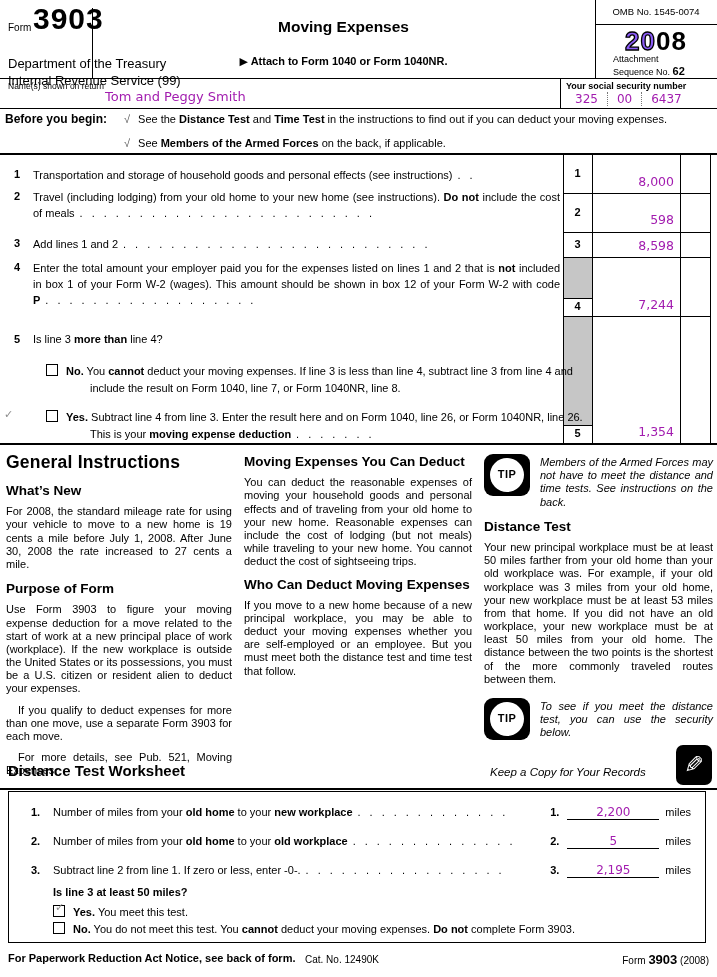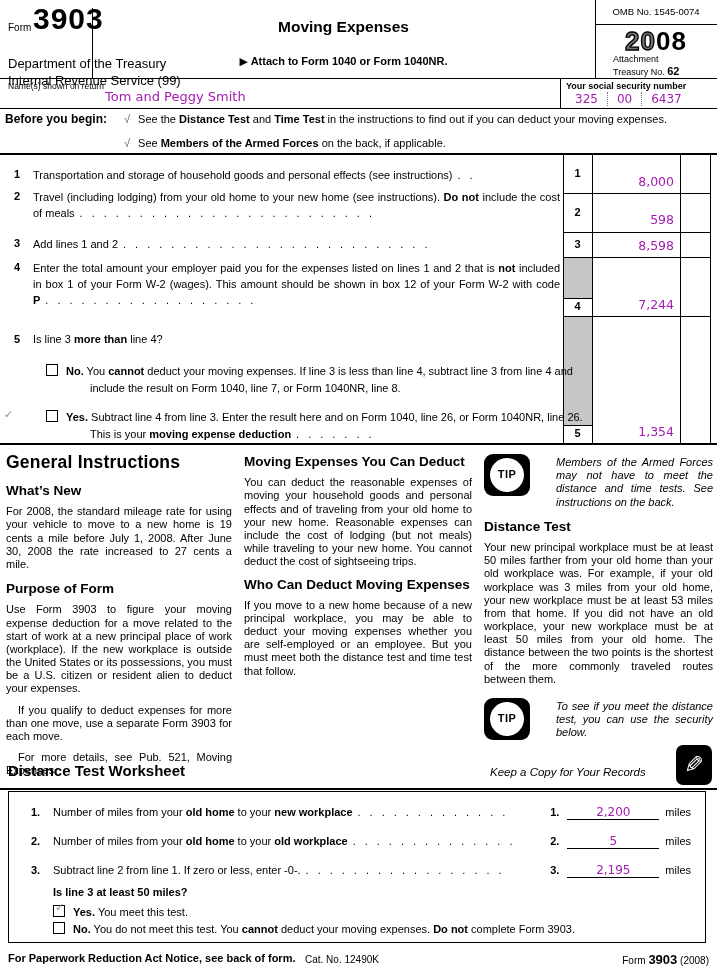--- a/index.html
+++ b/index.html
@@ -23,33 +23,33 @@
   .col{position:absolute;top:452px;line-height:1.2;text-align:justify;}
   .col h1{font-size:17.5px;margin:0 0 8px 0;font-weight:bold;letter-spacing:.2px;}
   .col h2{font-size:13.5px;margin:10px 0 6px 0;font-weight:bold;}
   .col p{margin:0 0 8px 0;}
   .ind{text-indent:12px;}
   .tiprow{display:flex;gap:10px;margin:2px 0 10px 0;align-items:flex-start;}
   .tipbox{flex:0 0 auto;width:46px;height:42px;background:#000;border-radius:9px;
           display:flex;align-items:center;justify-content:center;}
   .tipcirc{width:34px;height:34px;background:#fff;border-radius:50%;display:flex;
            align-items:center;justify-content:center;font-weight:bold;font-size:11px;letter-spacing:.5px;}
-  .tiptext{font-style:italic;padding-top:2px;margin-left:16px;}
+  .tiptext{font-style:italic;padding-top:2px;}
   .wsrow{display:flex;align-items:baseline;margin-bottom:14px;}
   .wsno{font-weight:bold;width:22px;flex:0 0 auto;}
   .wstext{flex:1;}
   .wsno2{font-weight:bold;margin:0 8px 0 4px;}
   .wsval{display:inline-block;width:92px;border-bottom:1px solid #000;text-align:center;
          font-size:12px;flex:0 0 auto;}
   .wsunit{margin-left:6px;flex:0 0 auto;}
   .pencil{position:absolute;width:36px;height:40px;background:#000;border-radius:7px;color:#fff;
           display:flex;align-items:center;justify-content:center;font-size:24px;}
   .pencil span{transform:scaleX(-1);}
   .yearwrap{font-weight:bold;font-size:26px;letter-spacing:1px;}
-  .yr-outline{color:#737373;-webkit-text-stroke:1.3px #000;text-shadow:0 0 1px #000;}
+  .yr-outline{color:#8b5cf6;-webkit-text-stroke:1.3px #000;text-shadow:0 0 1px #000;}
   .ssnrow{display:flex;}
   .ssnrow .seg{padding:0 9px;}
   .ssnrow .seg + .seg{border-left:1.5px dotted #777;}
 </style>
 </head>
 <body>
 
 <div class="page">
 
   <div class="abs" style="left:8px;top:22px;font-size:10px;">Form</div>
@@ -66,21 +66,21 @@
   </div>
 
   <div class="vline" style="left:595px;top:0;height:78px;"></div>
   <div class="abs" style="left:595px;top:6px;width:122px;text-align:center;font-size:9.5px;">OMB No. 1545-0074</div>
   <div class="hline" style="left:595px;top:24px;width:122px;"></div>
   <div class="abs yearwrap" style="left:595px;top:26px;width:122px;text-align:center;">
     <span class="yr-outline">20</span><span>08</span>
   </div>
   <div class="abs" style="left:613px;top:54px;font-size:9px;line-height:1.25;">
     <div>Attachment</div>
-    <div><span>Treasury No. </span><span style="font-weight:bold;font-size:11px;">62</span></div>
+    <div><span>Sequence No. </span><span style="font-weight:bold;font-size:11px;">62</span></div>
   </div>
 
   <div class="hline" style="left:0;top:78px;width:717px;"></div>
 
   <div class="abs" style="left:8px;top:81px;font-size:8.5px;">Name(s) shown on return</div>
   <div class="abs hw" style="left:105px;top:89px;font-size:13px;">Tom and Peggy Smith</div>
   <div class="vline" style="left:560px;top:78px;height:30px;"></div>
   <div class="abs" style="left:566px;top:81px;font-size:9px;font-weight:bold;">Your social security number</div>
   <div class="abs ssnrow hw" style="left:566px;top:92px;font-size:12px;">
     <span class="seg">325</span>

